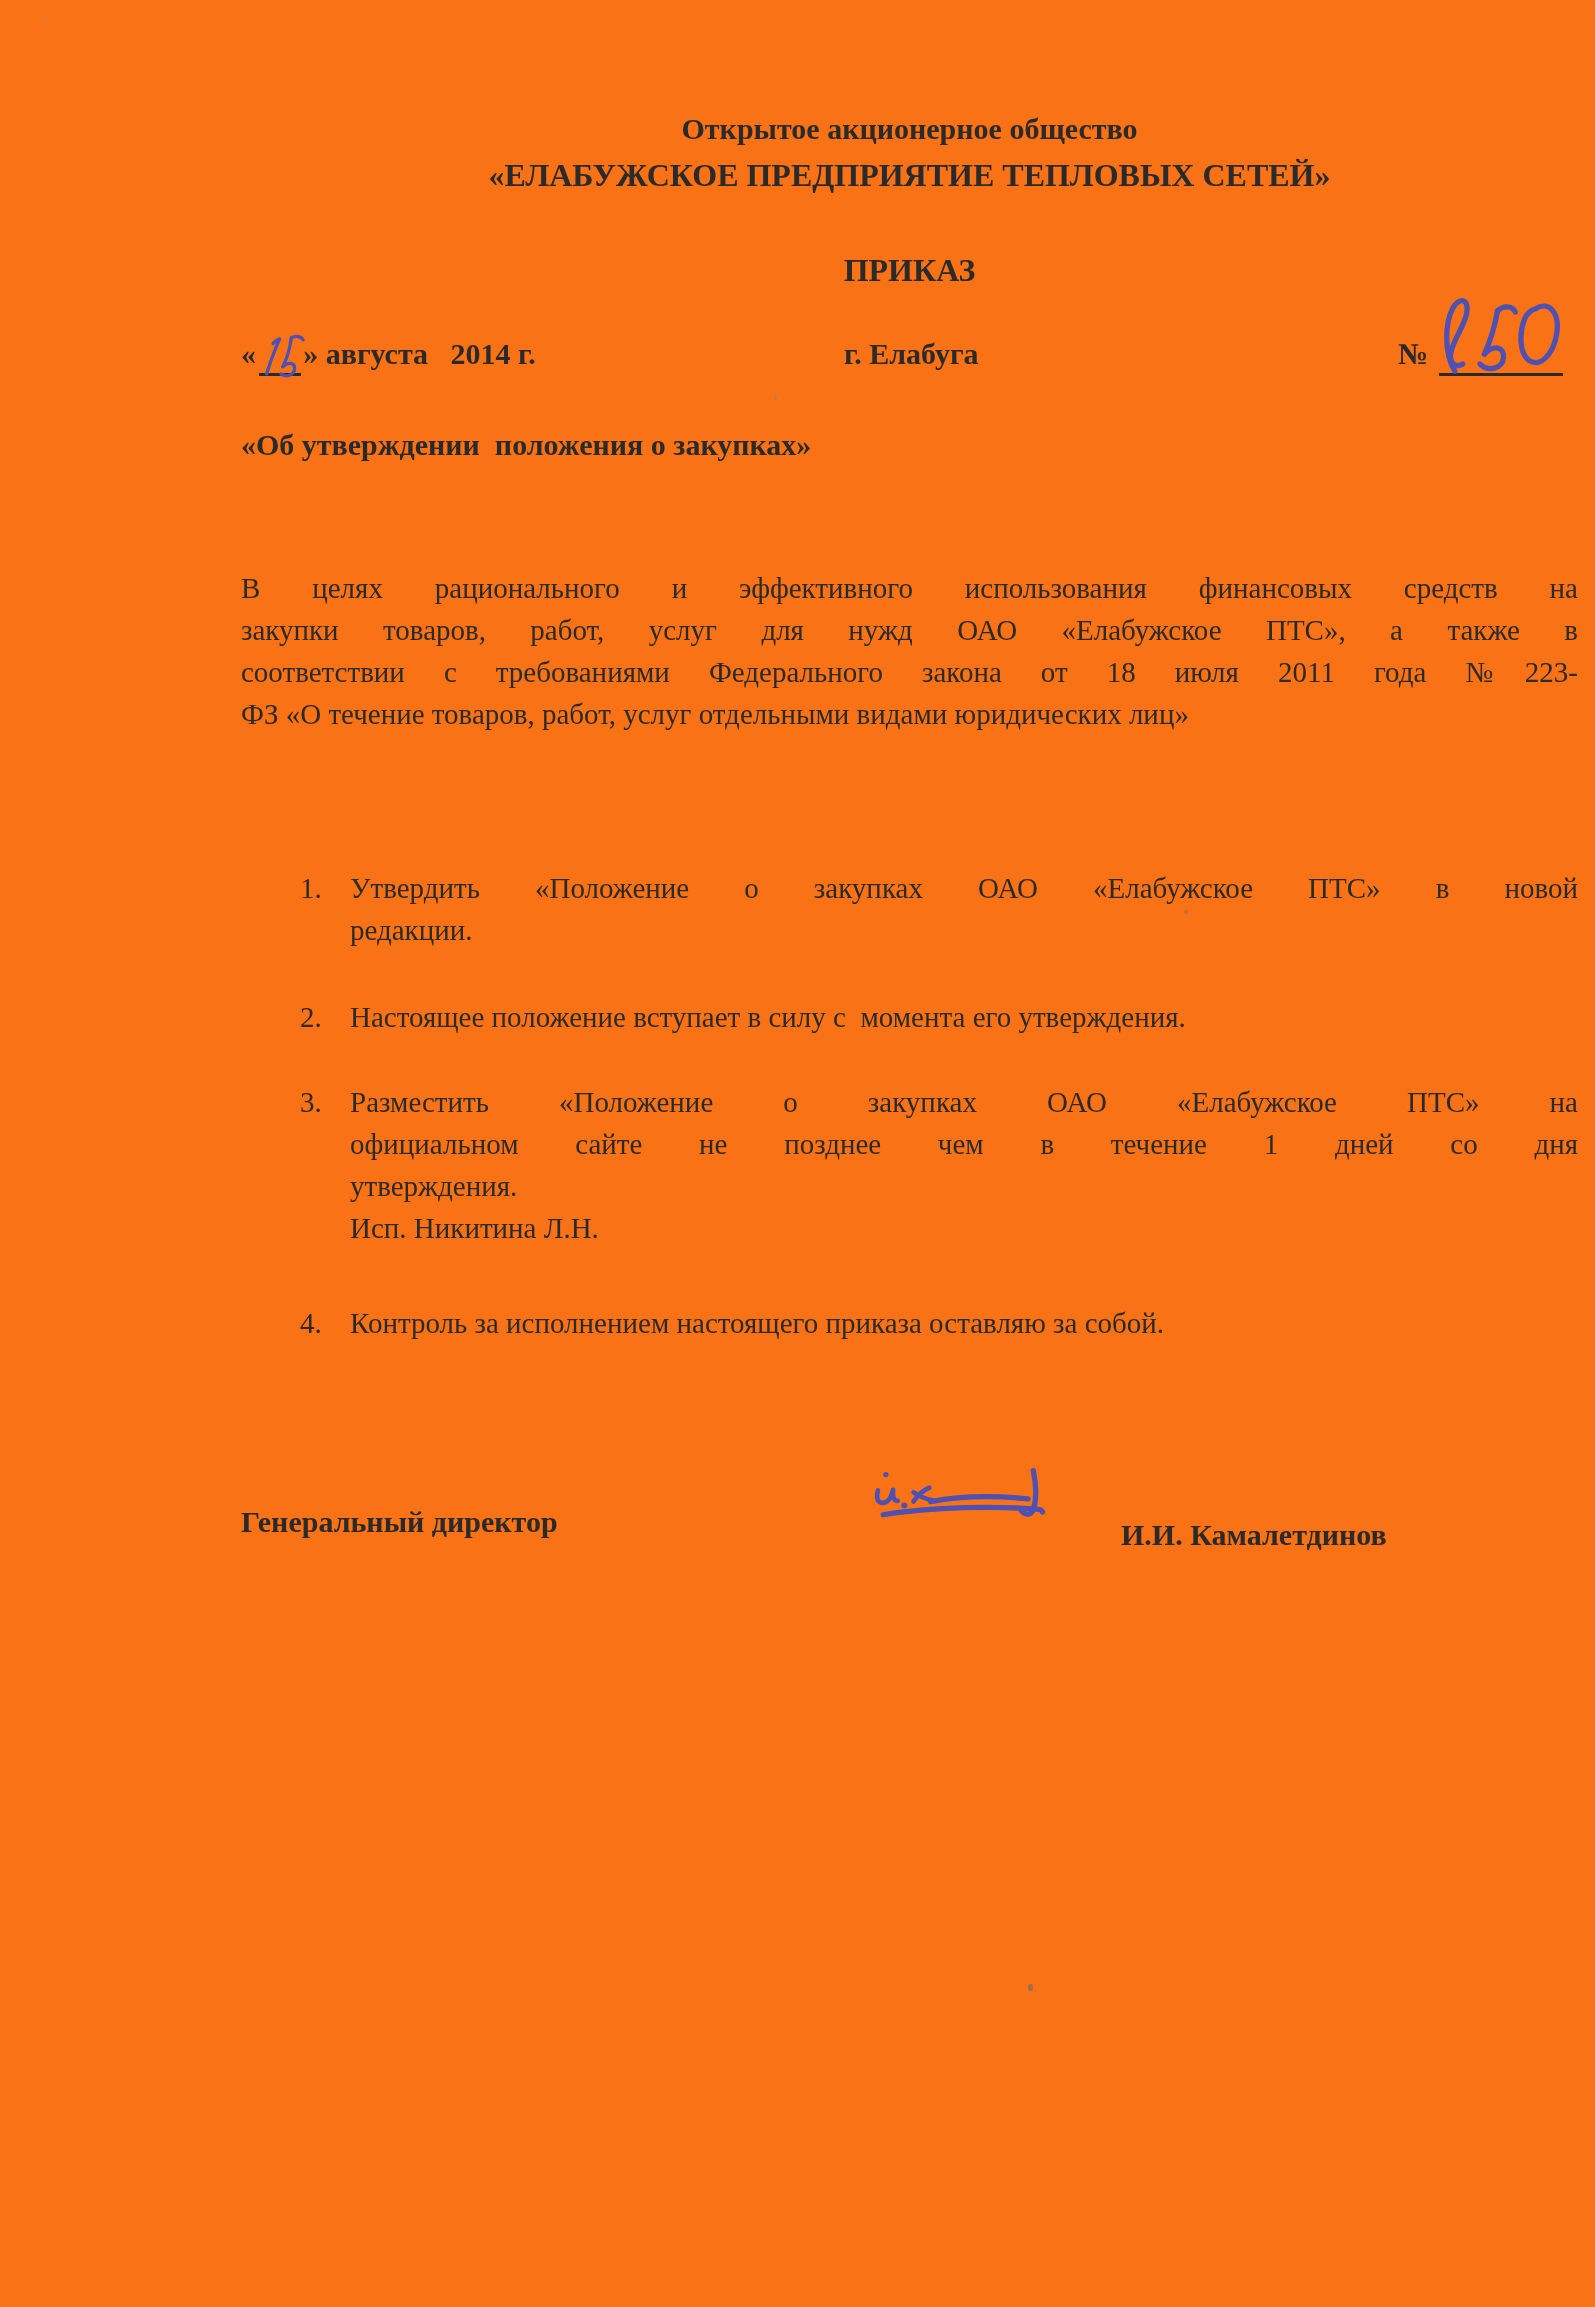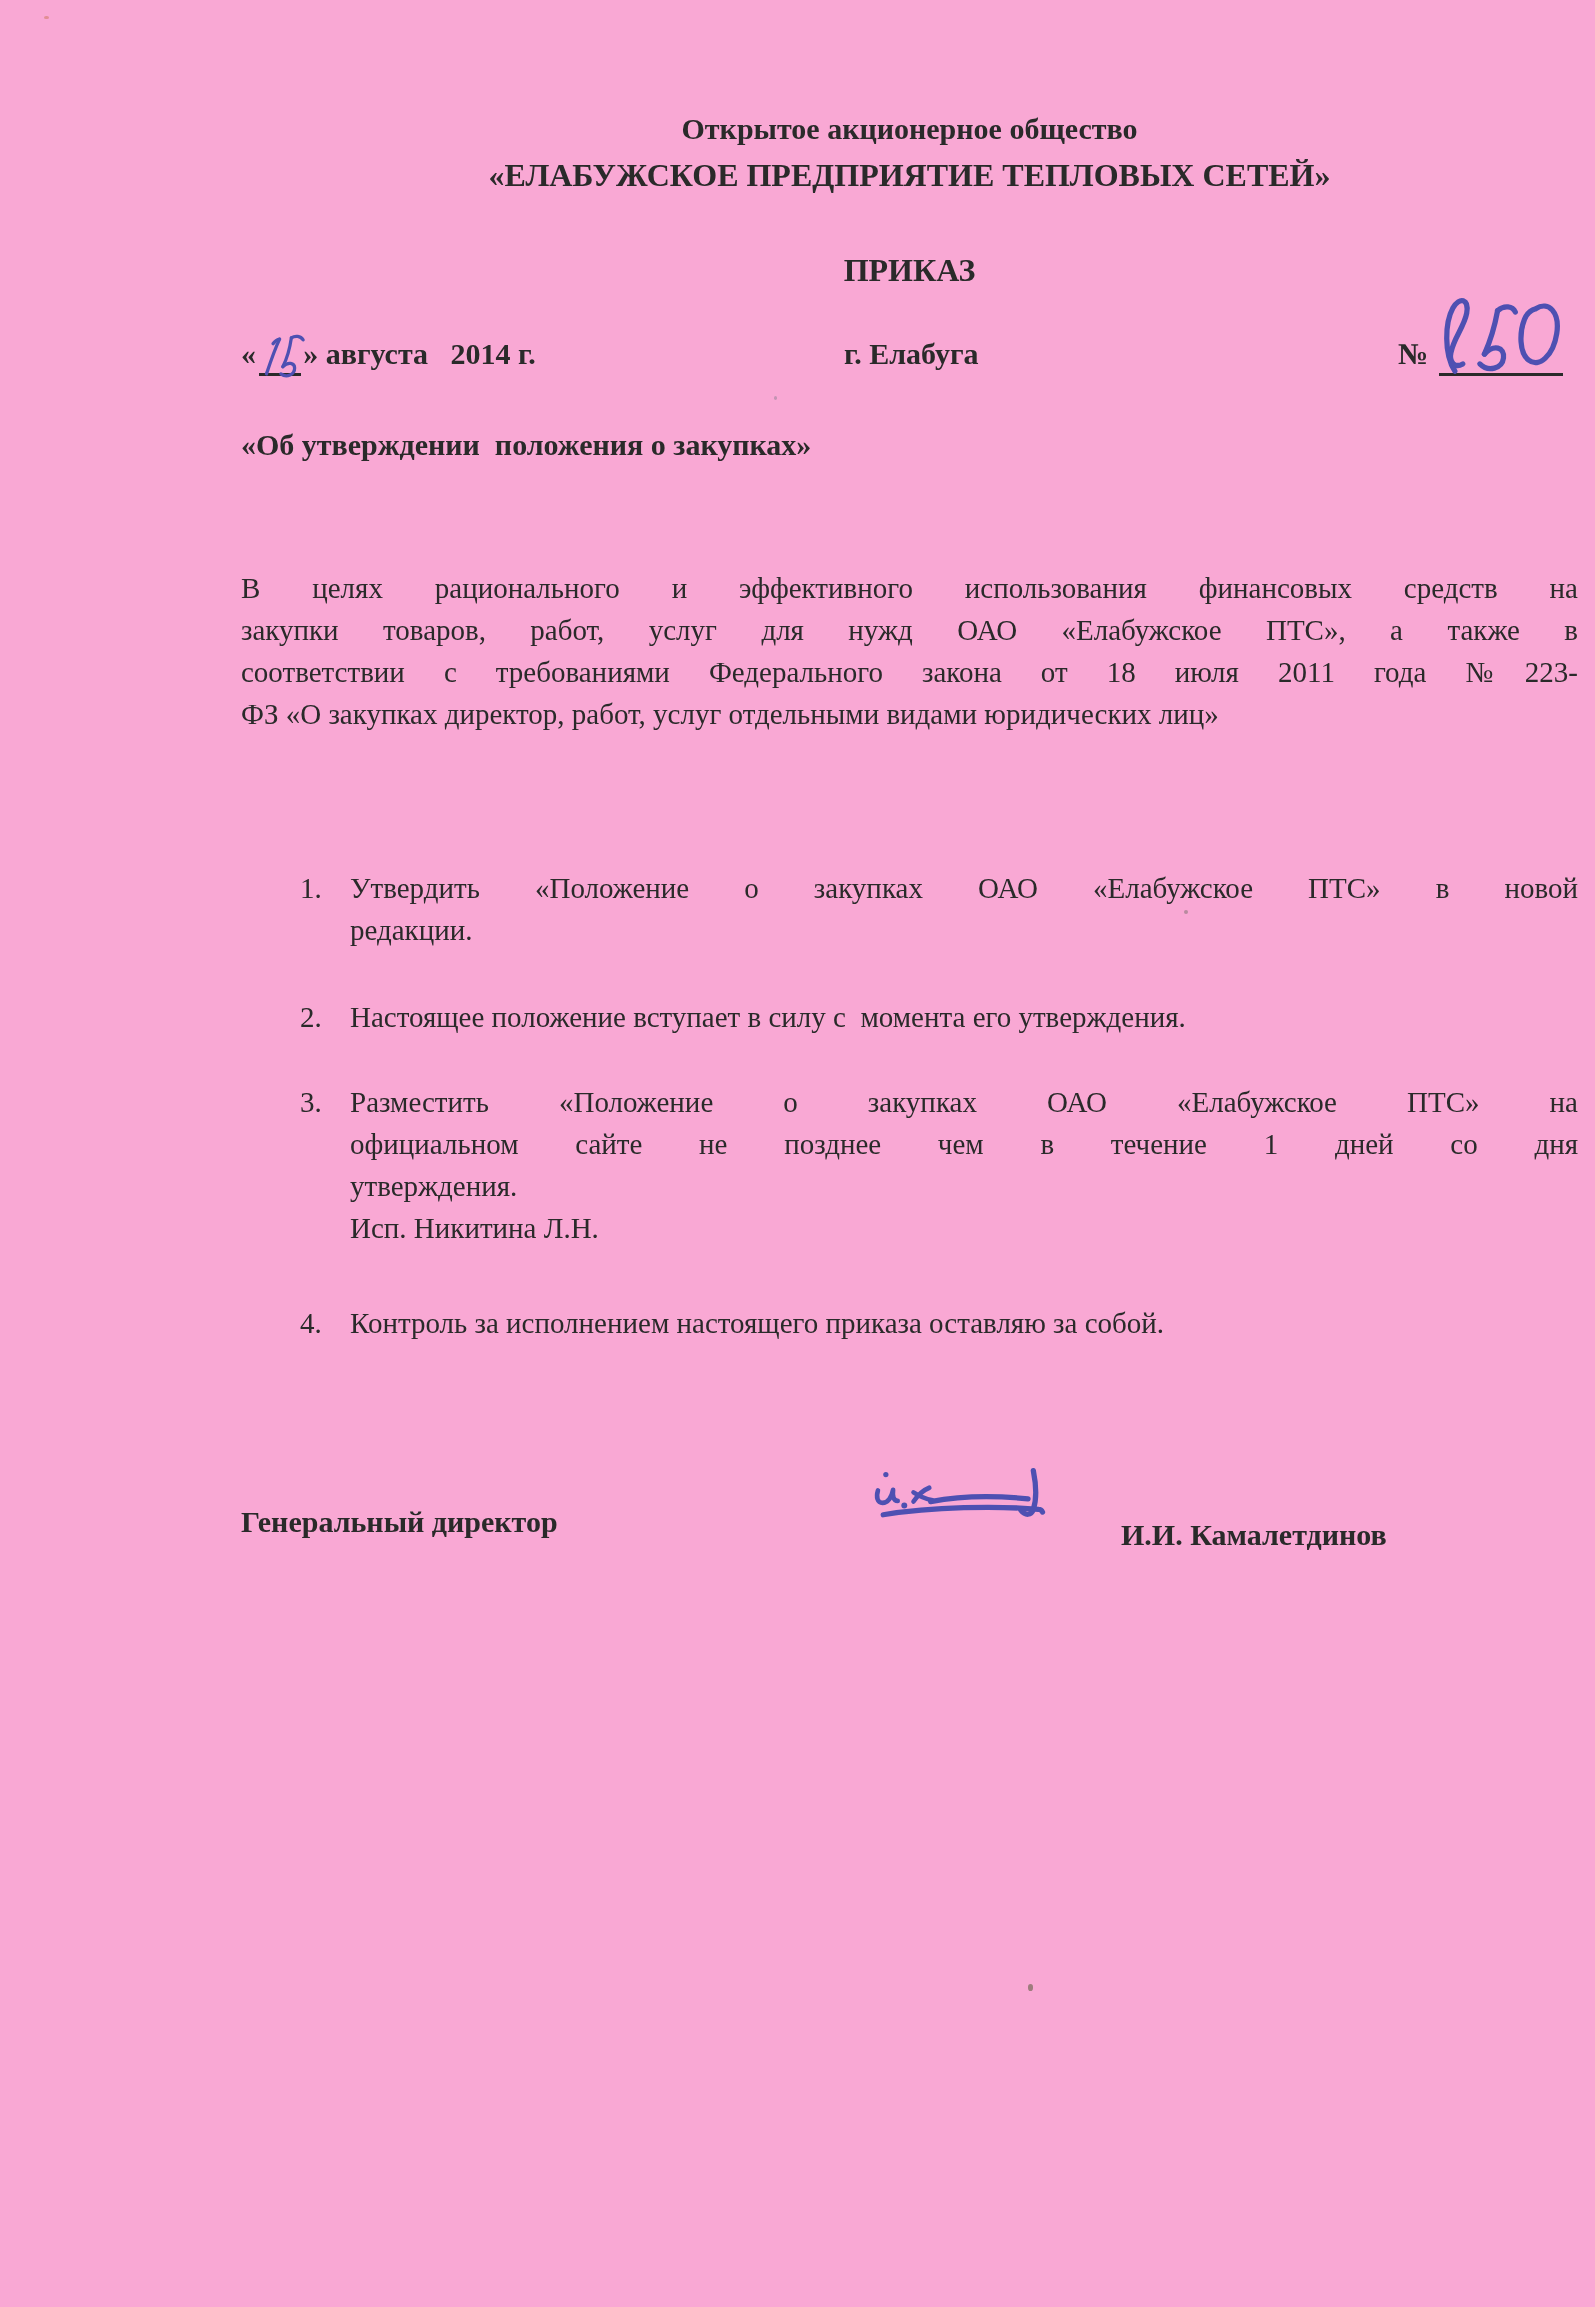--- a/index.html
+++ b/index.html
@@ -5,21 +5,21 @@
   :root{
     --text:#2a2a2a;
     --ink:#4e50b2;
   }
   *{margin:0;padding:0;box-sizing:border-box;}
   html,body{background:#e9e9e9;}
   .page{
     position:relative;
     width:1595px;
     height:2307px;
-    background:#f9a8d4;
+    background:#f97316;
     overflow:hidden;
     font-family:"Liberation Serif","DejaVu Serif",serif;
     color:var(--text);
   }
   .abs{position:absolute;}
   .center{text-align:center;}
   .bold{font-weight:bold;}
   .col{left:241px;width:1337px;}
   .h1{top:112px;font-size:30px;}
   .h2{top:157px;font-size:32px;}
@@ -86,21 +86,21 @@
         <path stroke-width="8" d="M153,27 C173,14 190,33 185,65 C180,98 158,118 142,105 C128,94 128,63 136,43 C140,33 146,29 153,27"></path>
       </svg></span></span>
   </div>
 
   <div class="abs col subject keep-sp">«Об утверждении  положения о закупках»</div>
 
   <div class="abs col para">
     <div class="jline">В целях рационального и эффективного использования финансовых средств на</div>
     <div class="jline">закупки товаров, работ, услуг для нужд ОАО «Елабужское ПТС», а также в</div>
     <div class="jline">соответствии с требованиями Федерального закона от 18 июля 2011 года №223-</div>
-    <div>ФЗ «О закупках директор, работ, услуг отдельными видами юридических лиц»</div>
+    <div>ФЗ «О течение товаров, работ, услуг отдельными видами юридических лиц»</div>
   </div>
 
 
   <div class="abs col item it1">
     <div class="item-num">1.</div>
     <div class="item-body">
       <div class="jline">Утвердить «Положение о закупках  ОАО «Елабужское ПТС» в новой</div>
       <div>редакции.</div>
     </div>
   </div>

